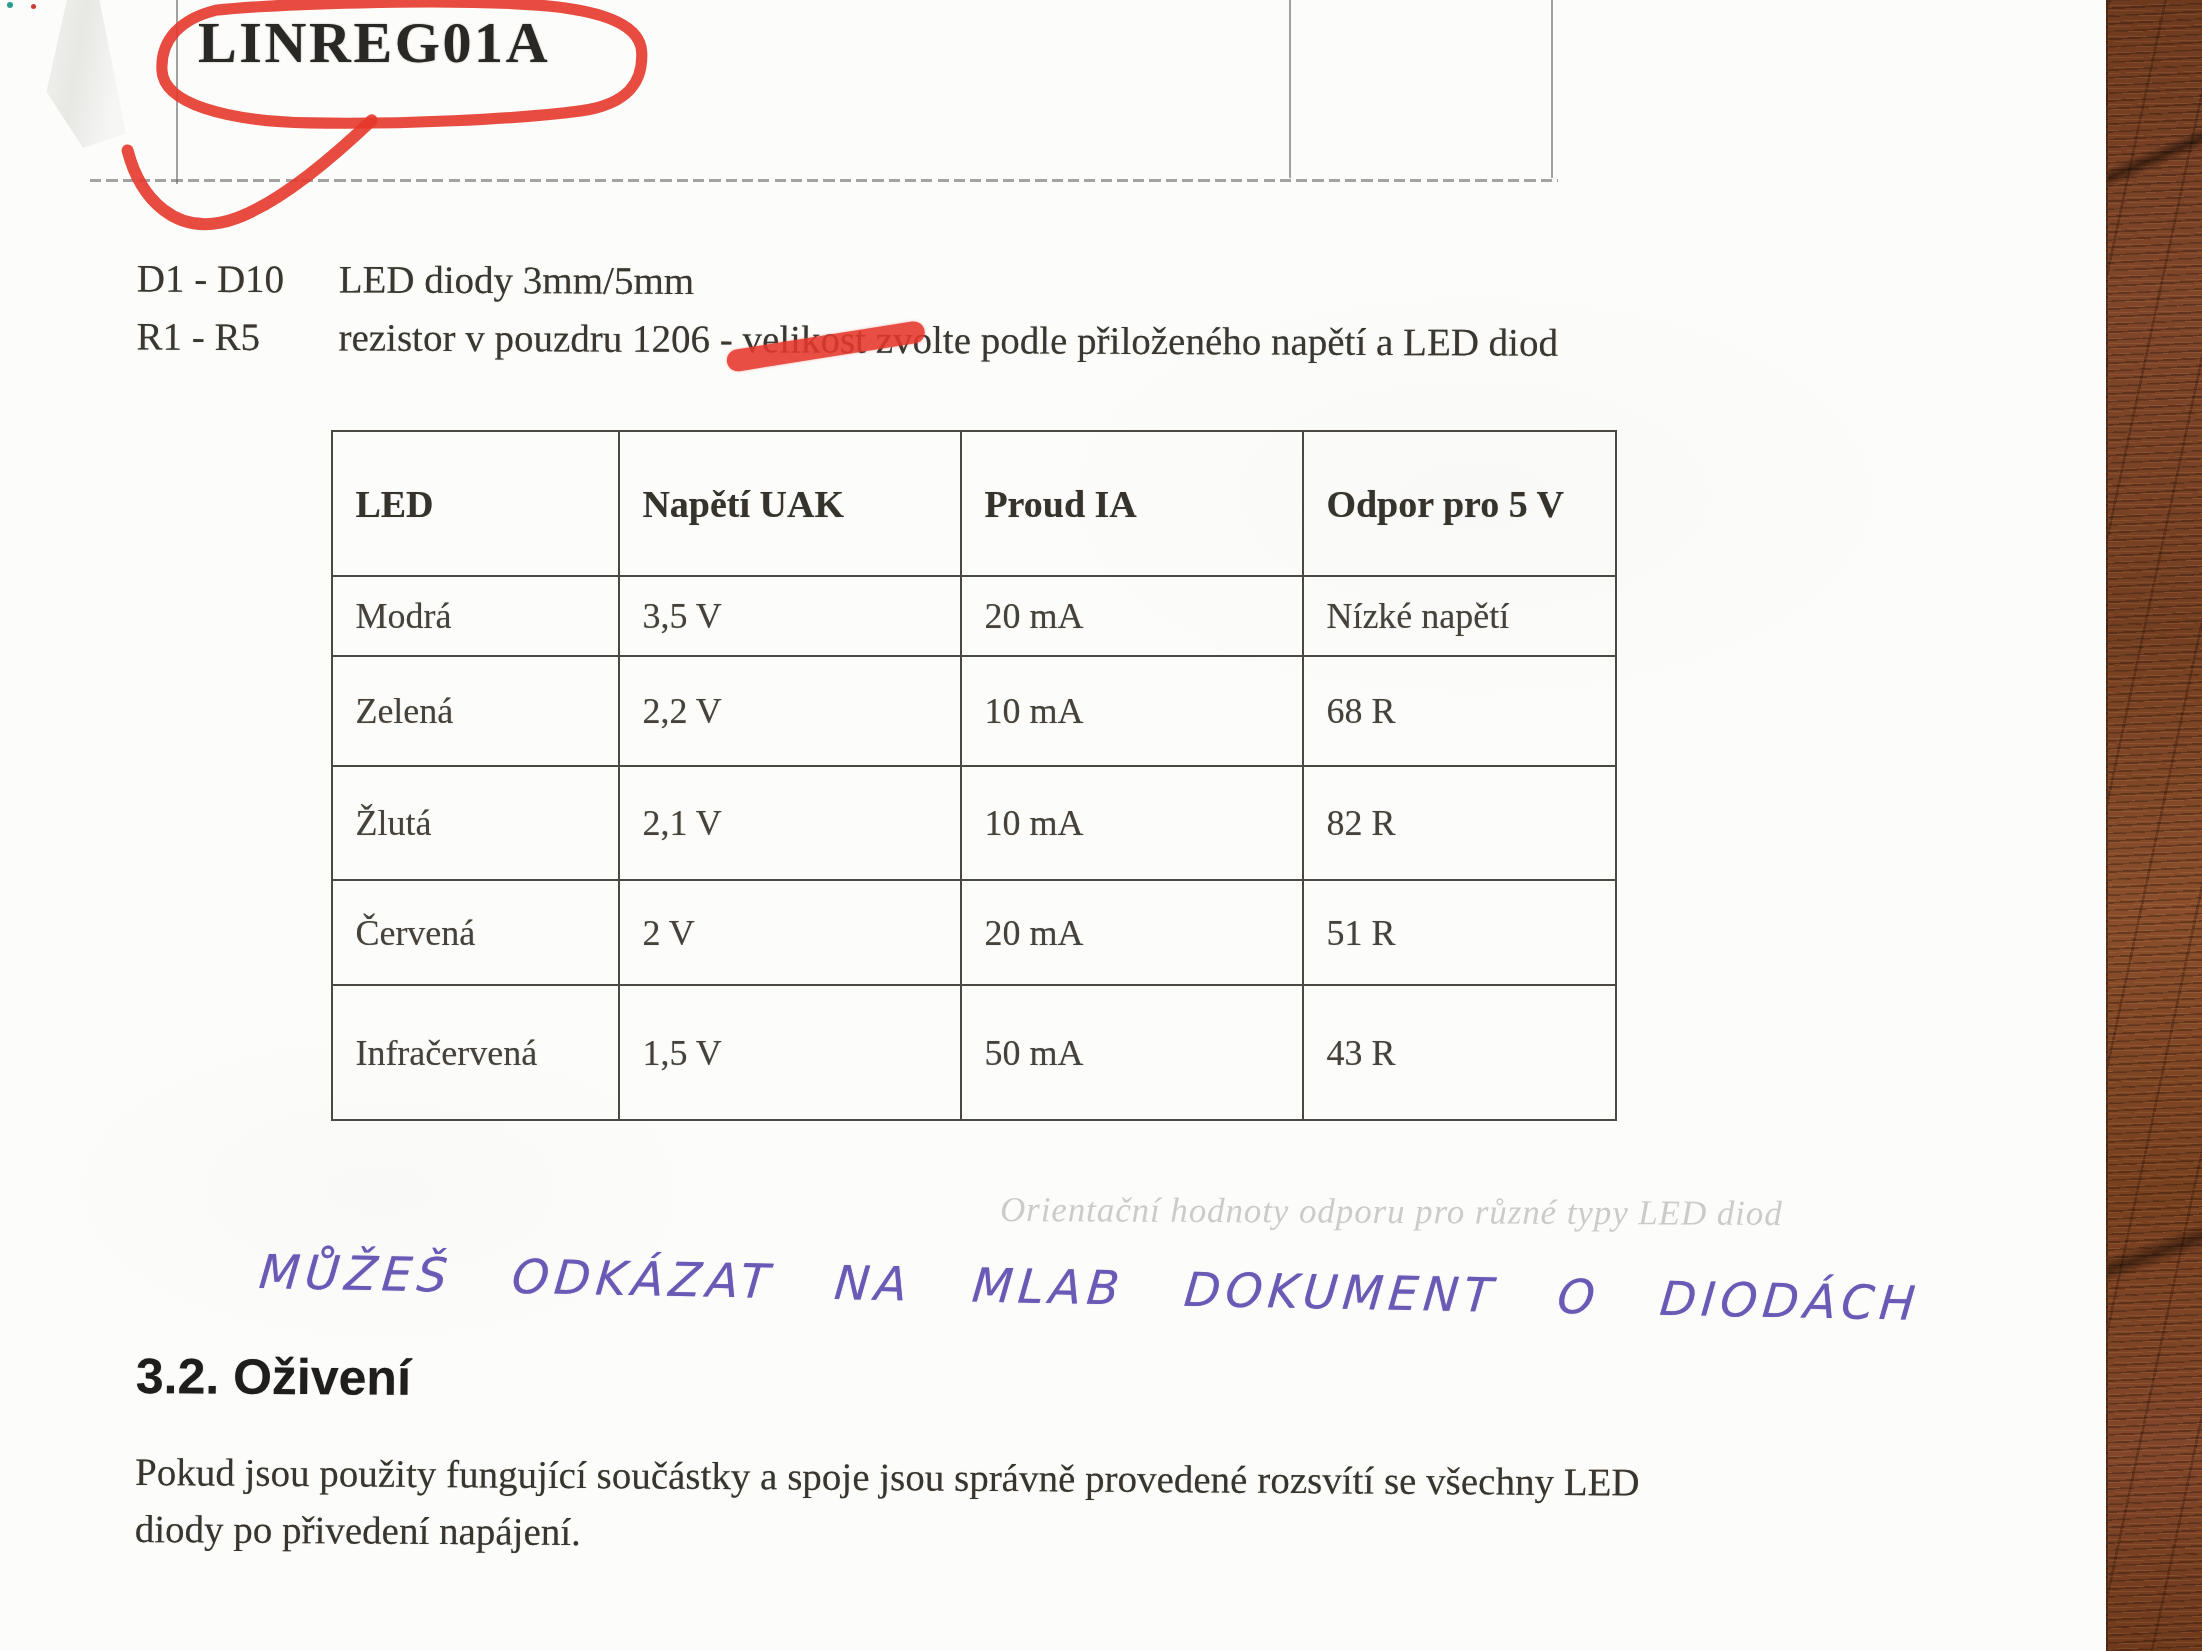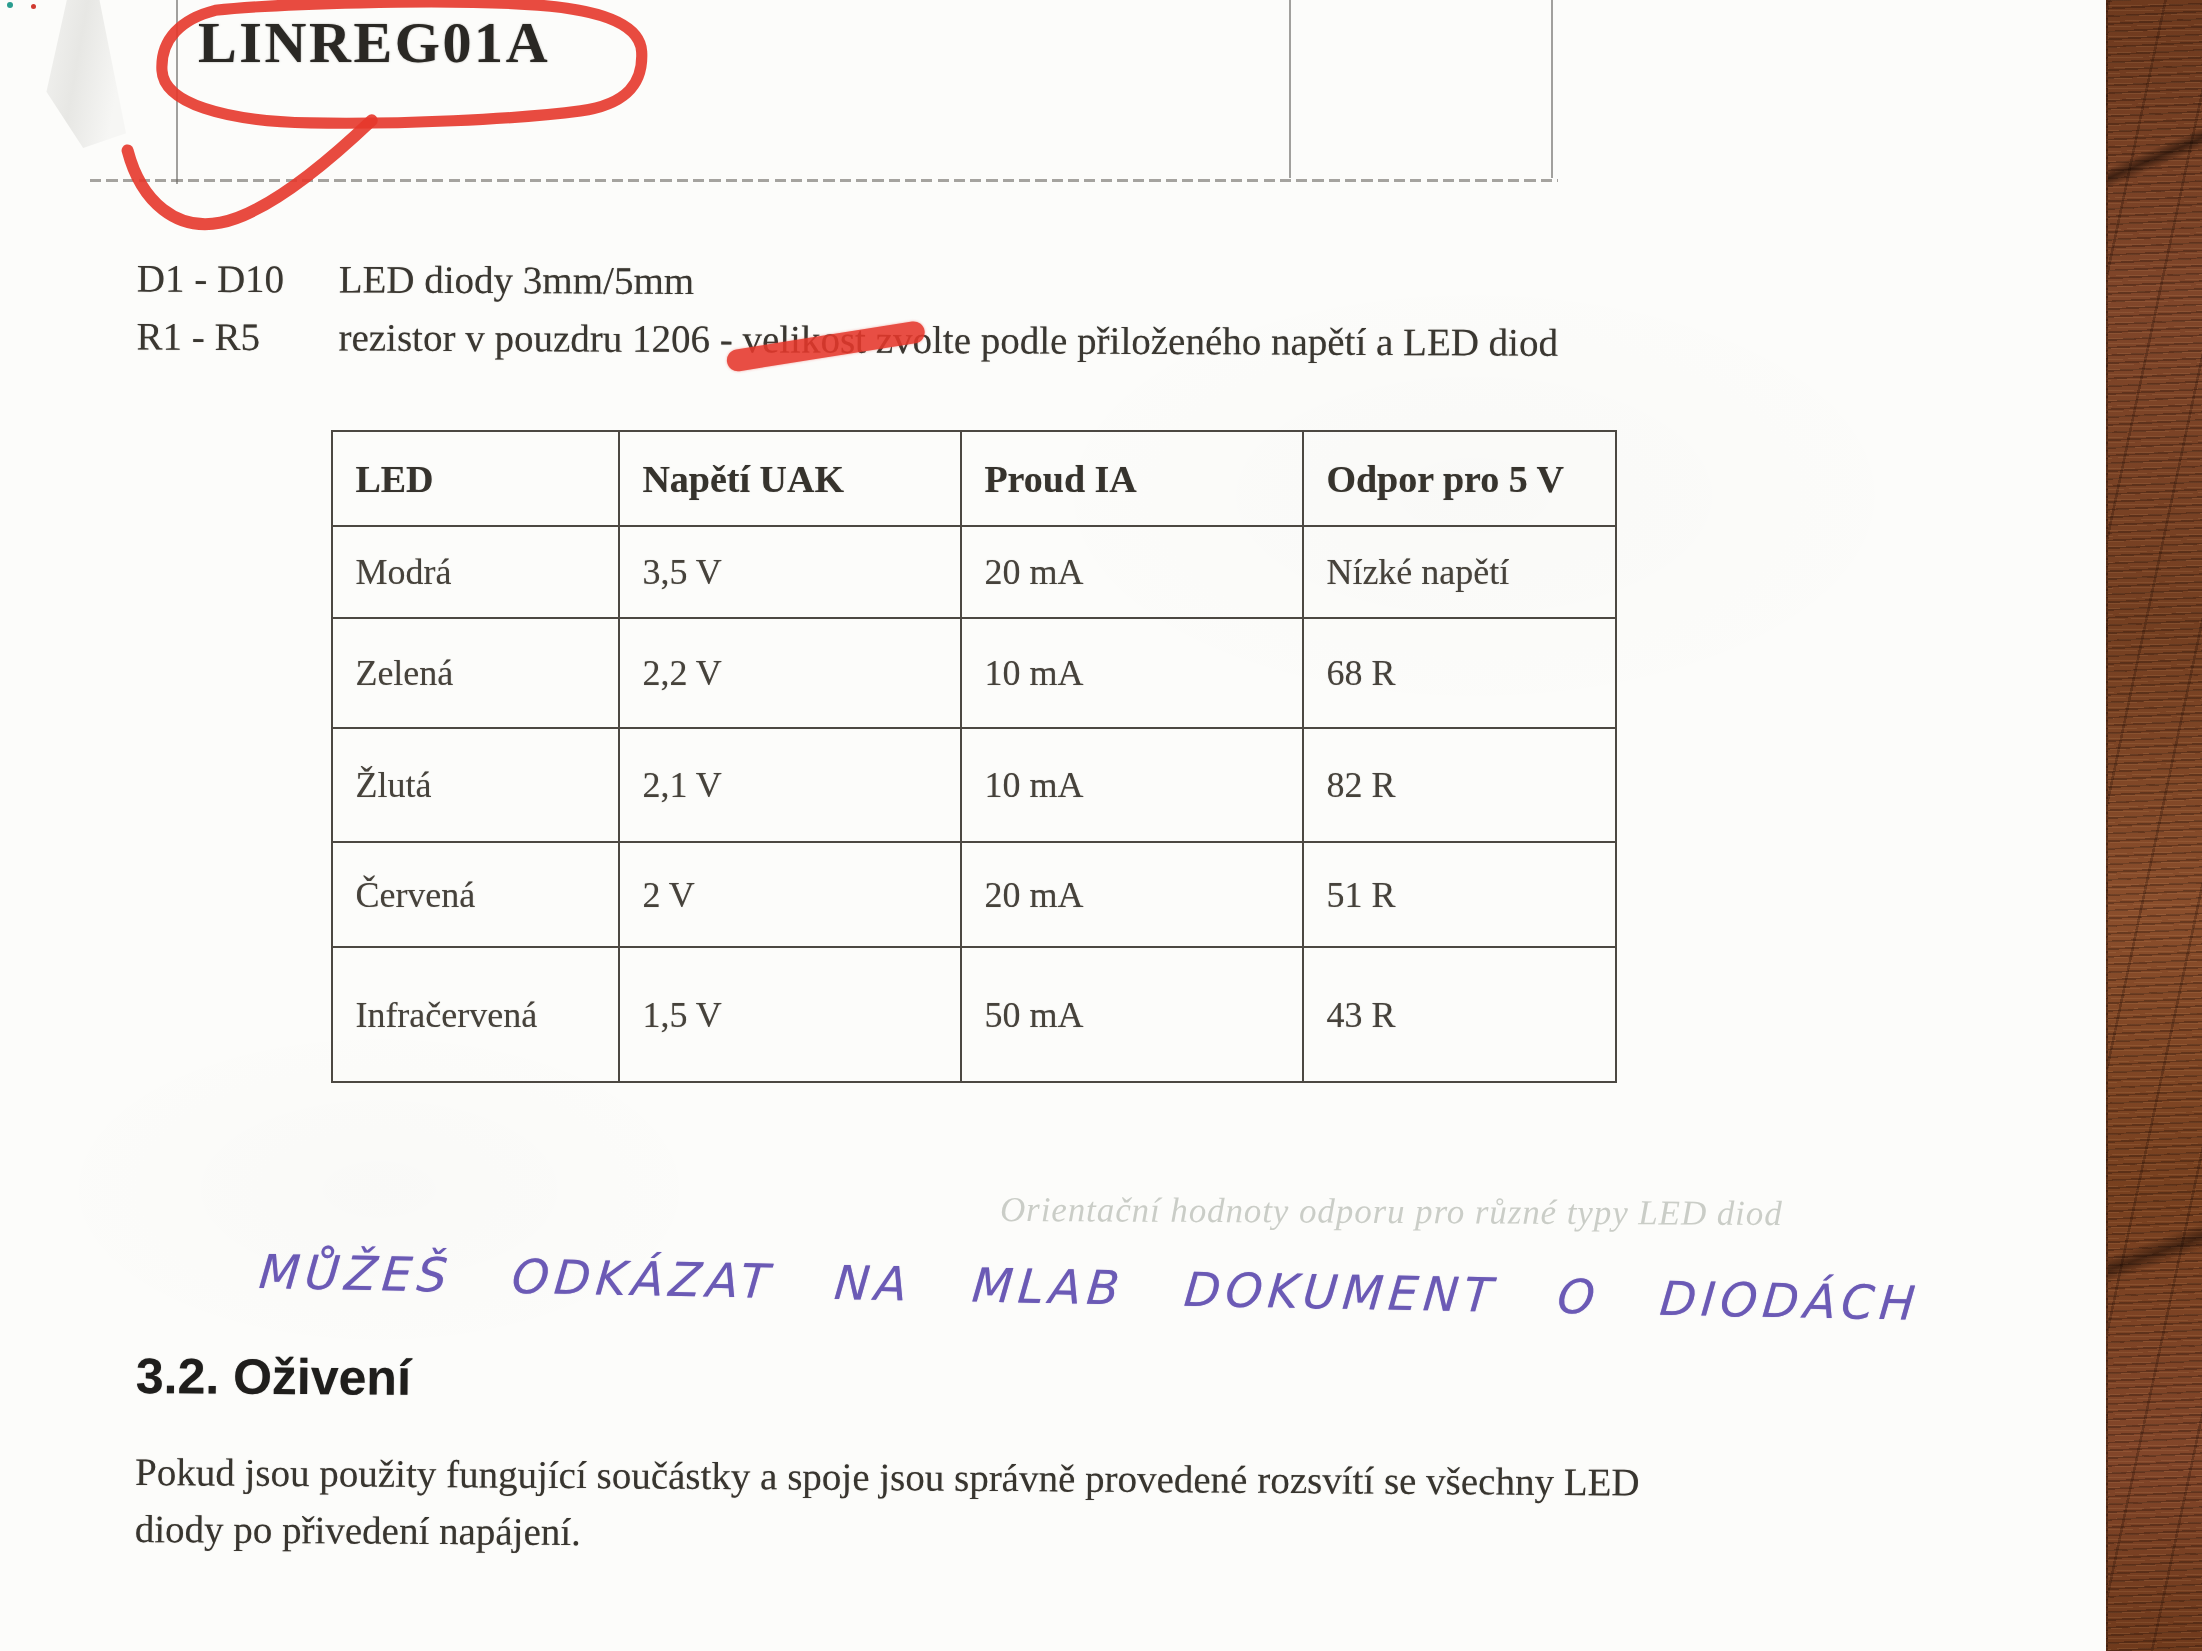--- a/index.html
+++ b/index.html
@@ -59,21 +59,21 @@
   .parts .p-row .desc{position:absolute;left:340px;top:0;white-space:nowrap;}
   .parts .r1{top:255px;}
   .parts .r2{top:313px;}
 
   table.led{position:absolute;left:331px;top:430px;width:1284px;border-collapse:collapse;table-layout:fixed;}
   table.led col.c0{width:287px;} table.led col.c1{width:342px;}
   table.led col.c2{width:342px;} table.led col.c3{width:313px;}
   table.led th, table.led td{border:2.2px solid #4c4842;padding:0 0 0 22.4px;text-align:left;vertical-align:middle;
     font-family:"Liberation Serif",serif;color:#46423b;font-size:36px;text-shadow:0 0 0.9px rgba(90,86,80,0.5);}
   table.led th{font-weight:bold;font-size:38px;color:#36332d;}
-  tr.hrow{height:95px;border-radius:25px;} tr.row0{height:92px;} tr.row1{height:110px;} tr.row2{height:114px;margin-left:40px;}
+  tr.hrow{height:145px;border-radius:25px;} tr.row0{height:80px;} tr.row1{height:110px;} tr.row2{height:114px;margin-left:40px;}
   tr.row3{height:105px;margin-top:12px;} tr.row4{height:135px;} tr.row5{height:81px;}
 
   .caption{position:absolute;left:1000px;top:1192px;white-space:nowrap;
     font-family:"Liberation Serif",serif;font-style:italic;font-size:35px;letter-spacing:0.9px;
     color:#9aa096;opacity:0.5;transform:rotate(0.3deg);}
 
   .note{position:absolute;left:262px;top:1244px;white-space:nowrap;
     font-family:"DejaVu Sans",sans-serif;font-style:italic;font-size:47px;
     letter-spacing:5.2px;word-spacing:40px;color:#6b5ab5;
     transform:rotate(1.1deg) skewX(-4deg);transform-origin:left top;

